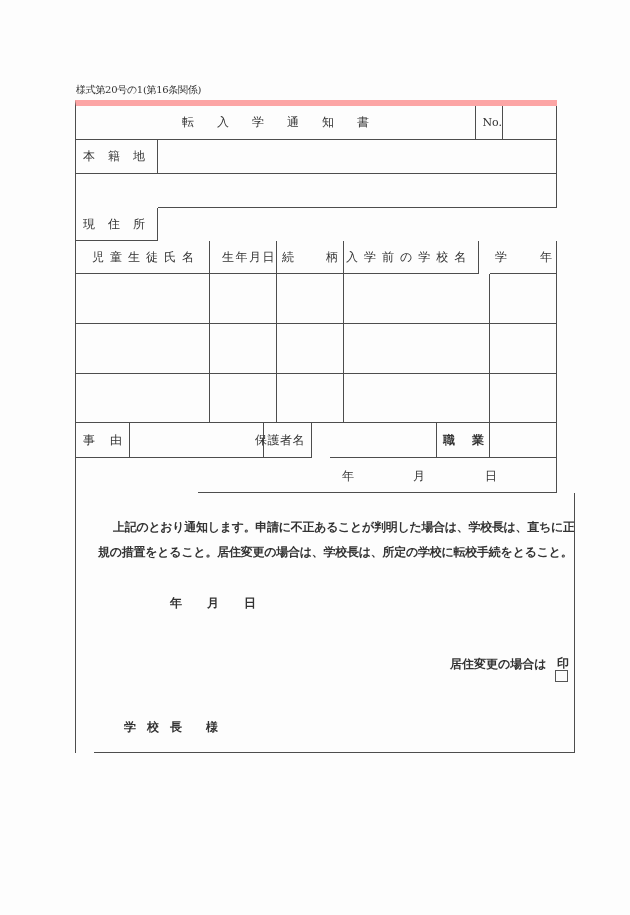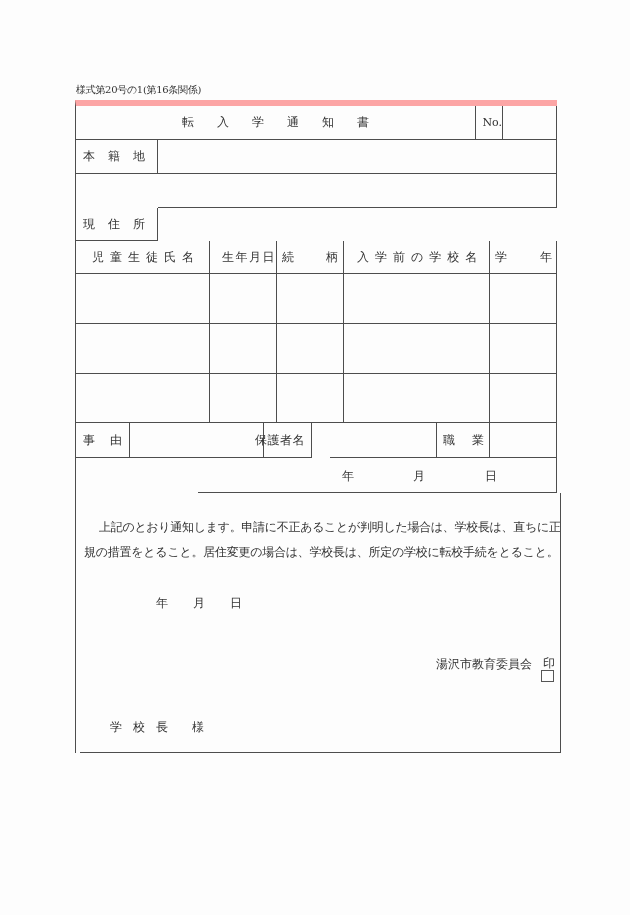--- a/index.html
+++ b/index.html
@@ -55,21 +55,21 @@
 
   <div class="cell" style="left:0;top:135px;width:134px;height:33px;padding-left:16px;">
     <span style="letter-spacing:6px;">児童生徒氏名</span>
   </div>
   <div class="cell" style="left:134px;top:135px;width:67px;height:33px;padding-left:7px;justify-content:flex-end;">
     <span style="letter-spacing:1.5px;">生年月日</span>
   </div>
   <div class="cell" style="left:201px;top:135px;width:67px;height:33px;padding-left:5px;">
     <span style="letter-spacing:32px;">続柄</span>
   </div>
-  <div class="cell" style="left:268px;top:135px;width:146px;height:33px;padding-left:13px;">
+  <div class="cell" style="left:257px;top:135px;width:146px;height:33px;padding-left:13px;">
     <span style="letter-spacing:6px;">入学前の学校名</span>
   </div>
   <div class="cell" style="left:414px;top:135px;width:67px;height:33px;padding-left:5px;">
     <span style="letter-spacing:33px;">学年</span>
   </div>
 
   <div>
     <div class="cell" style="left:0;top:168px;width:134px;height:50px;"></div>
     <div class="cell" style="left:134px;top:168px;width:67px;height:50px;"></div>
     <div class="cell" style="left:201px;top:168px;width:67px;height:50px;"></div>
@@ -97,40 +97,40 @@
   <div class="cell" style="left:54px;top:317px;width:134px;height:35px;">
     <span></span>
   </div>
   <div class="cell" style="left:170px;top:317px;width:66px;height:35px;padding-left:9px;">
     <span style="letter-spacing:0.5px;">保護者名</span>
   </div>
   <div class="cell" style="left:254px;top:317px;width:107px;height:35px;">
     <span></span>
   </div>
   <div class="cell" style="left:361px;top:317px;width:53px;height:35px;padding-left:6px;">
-    <span style="letter-spacing:17px;">職業</span>
+    <span style="letter-spacing:17px;font-weight:bold;">職業</span>
   </div>
   <div class="cell" style="left:414px;top:317px;width:67px;height:35px;">
     <span></span>
   </div>
 
   <div class="cell" style="left:122px;top:352px;width:359px;height:35px;">
     <span class="abs" style="left:144px;top:10px;">年</span>
     <span class="abs" style="left:215px;top:10px;">月</span>
     <span class="abs" style="left:287px;top:10px;">日</span>
   </div>
 
-  <div class="cell" style="left:4px;top:387px;width:481px;height:260px;display:block;">
+  <div class="cell" style="left:18px;top:387px;width:481px;height:260px;display:block;font-weight:bold;">
     <div class="abs" style="left:19px;top:26px;letter-spacing:-0.3px;">上記のとおり通知します。申請に不正あることが判明した場合は、学校長は、直ちに正</div>
     <div class="abs" style="left:4px;top:51px;letter-spacing:-0.25px;">規の措置をとること。居住変更の場合は、学校長は、所定の学校に転校手続をとること。</div>
 
     <span class="abs" style="left:76px;top:102px;">年</span>
     <span class="abs" style="left:113px;top:102px;">月</span>
     <span class="abs" style="left:150px;top:102px;">日</span>
 
-    <span class="abs" style="left:356px;top:163px;">湯沢市教育委員会</span>
+    <span class="abs" style="left:356px;top:163px;">居住変更の場合は</span>
     <span class="abs" style="left:463px;top:162px;">印</span>
     <div class="stamp-box" style="left:461px;top:177px;"></div>
 
     <span class="abs" style="left:30px;top:226px;letter-spacing:11px;">学校長</span>
     <span class="abs" style="left:112px;top:226px;">様</span>
   </div>
 </div>
 
 </body></html>

